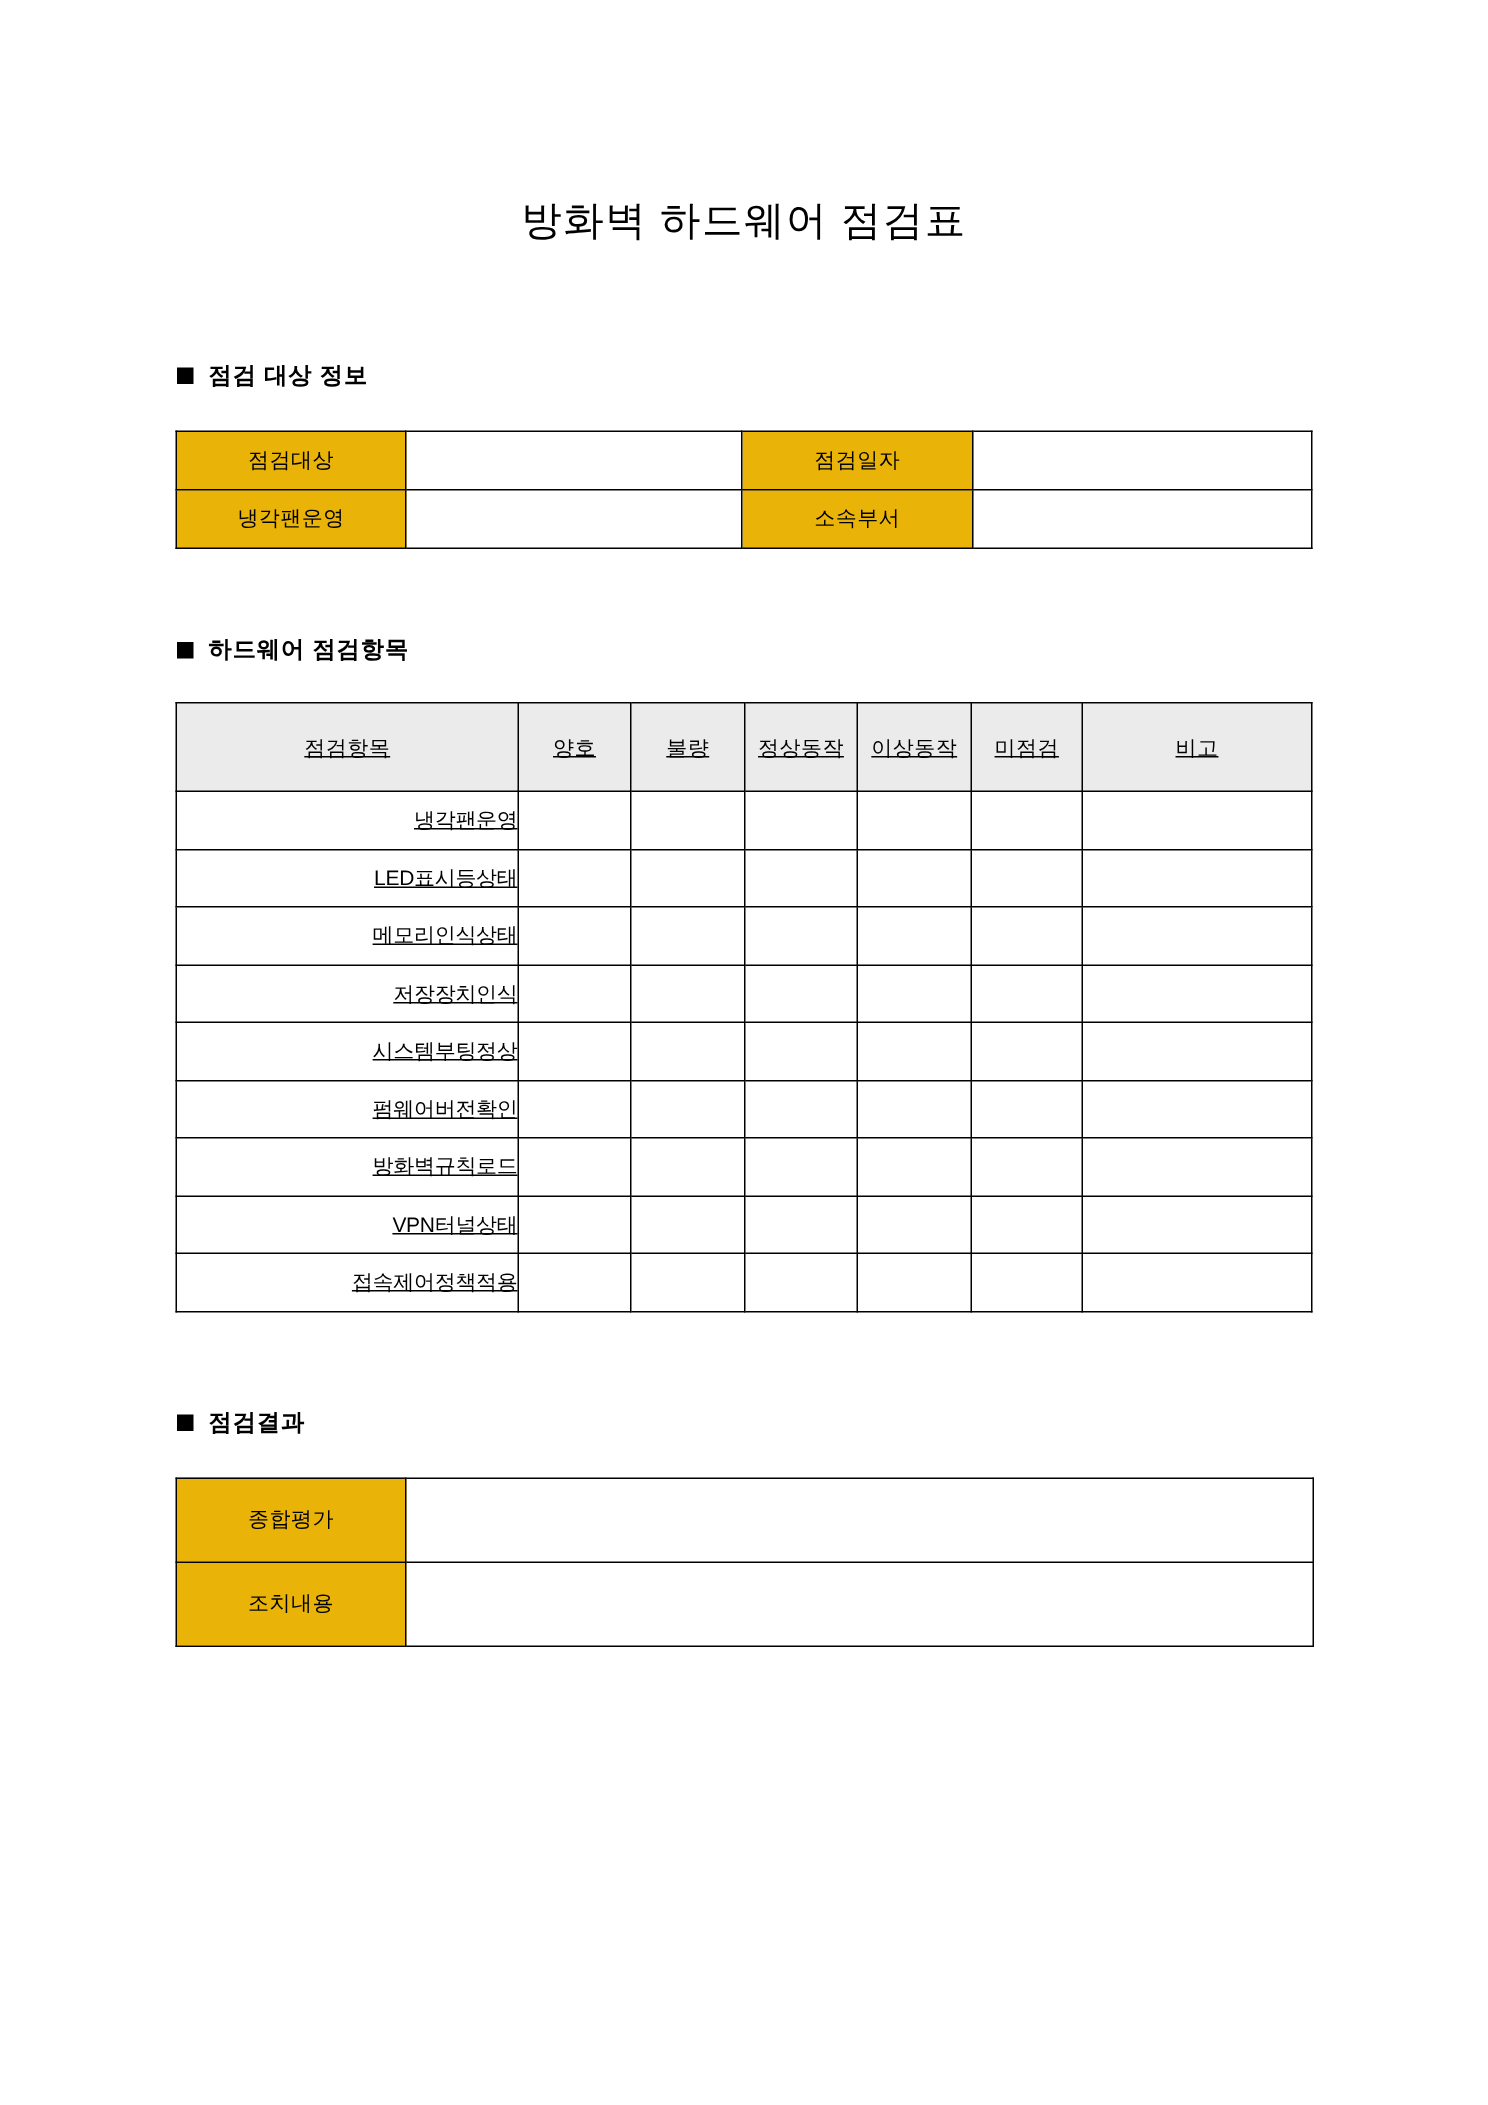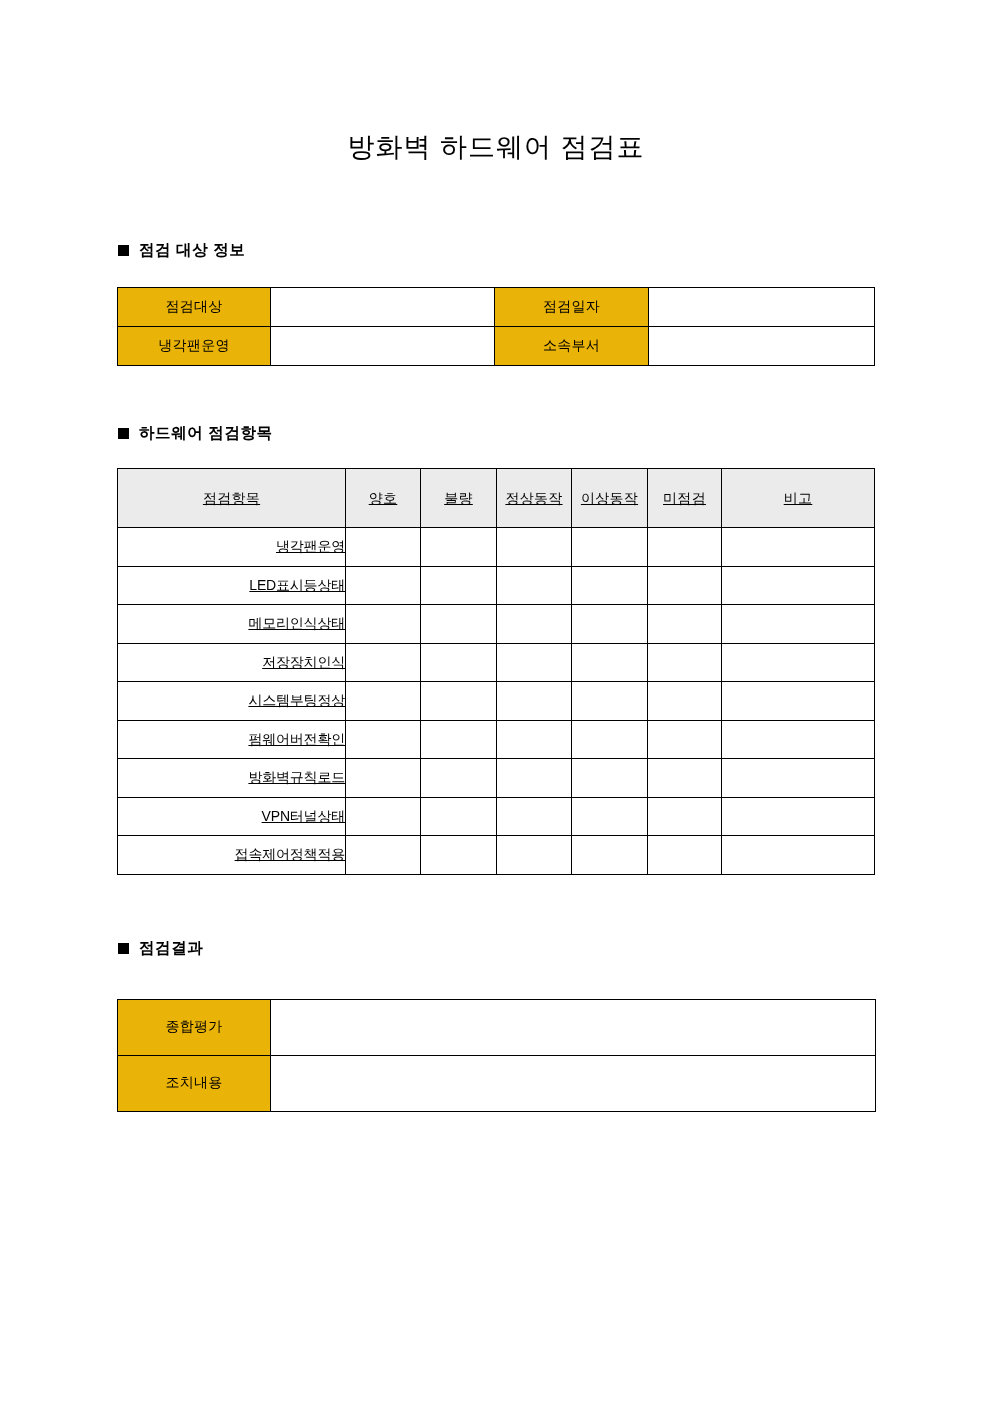--- a/index.html
+++ b/index.html
@@ -114,21 +114,21 @@
   .col-good   { width: 75px; }
   .col-bad    { width: 76px; }
   .col-normal { width: 75px; }
   .col-abnorm { width: 76px; }
   .col-unchk  { width: 74px; }
   .col-note   { width: 153px; }
 
   
   .result-table {
     width: 758px;
-    margin-top: 40px;
+    margin-top: 26px;
   }
   .result-table td {
     height: 55px;
   }
   .result-table .c-rlbl { width: 153px; }
   .result-table .c-rval { width: 605px; }
 
   
   .sp-title-to-s1 { height: 77px; }
   .sp-s1-to-s2    { height: 57px; }

